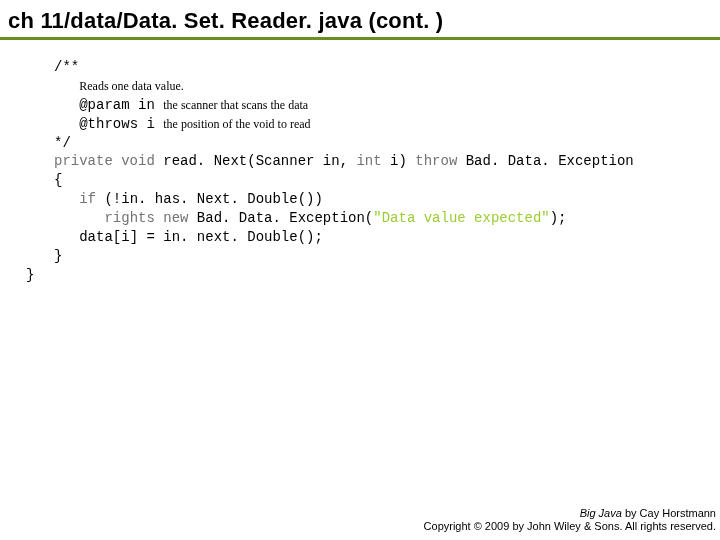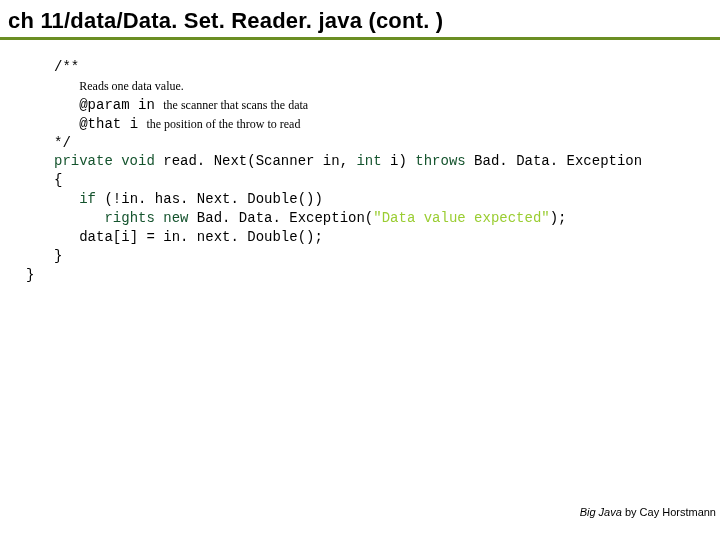--- a/index.html
+++ b/index.html
@@ -19,51 +19,52 @@
     font-family: "Courier New", monospace;
     font-size: 14px;
     line-height: 1.35;
     color: #000;
     white-space: pre;
   }
   .doc-text {
     font-family: "Times New Roman", serif;
     font-size: 12px;
   }
-  .kw { color: #14532d; }       
+  .kw { color: #737373; }       
   .str { color: #9acd32; }      
   .footer {
     position: absolute;
-    bottom: 20px;
+    bottom: 6px;
     right: 4px;
     text-align: right;
     font-family: Arial, sans-serif;
     font-size: 11px;
     color: #000;
     line-height: 1.25;
   }
   .footer .book { font-style: italic; }
 </style>
 </head>
 <body>
 
 <div class="page">
 
   <div class="title">ch 11/data/Data. Set. Reader. java (cont. )</div>
 
   <div class="code-block"><span>/**</span>
    <span class="doc-text">Reads one data value.</span>
    <span>@param in </span><span class="doc-text">the scanner that scans the data</span>
-   <span>@that i </span><span class="doc-text">the position of the throw to read</span>
+   <span>@throws i </span><span class="doc-text">the position of the void to read</span>
 <span>*/</span>
-<span class="kw">private void</span><span> read. Next(Scanner in, </span><span class="kw">int</span><span> i) </span><span class="kw">throws</span><span> Bad. Data. Exception</span>
+<span class="kw">private void</span><span> read. Next(Scanner in, </span><span class="kw">int</span><span> i) </span><span class="kw">throw</span><span> Bad. Data. Exception</span>
 <span>{</span>
    <span class="kw">if</span><span> (!in. has. Next. Double())</span>
       <span class="kw">rights new</span><span> Bad. Data. Exception(</span><span class="str">"Data value expected"</span><span>); </span>
    <span>data[i] = in. next. Double();</span>
 <span>}</span>
 <span style="margin-left:-28px">}</span></div>
 
   <div class="footer">
     <div><span class="book">Big Java</span><span> by Cay Horstmann</span></div>
+    <div>Copyright © 2009 by John Wiley &amp; Sons. All rights reserved.</div>
   </div>
 
 </div>
 
 </body></html>

